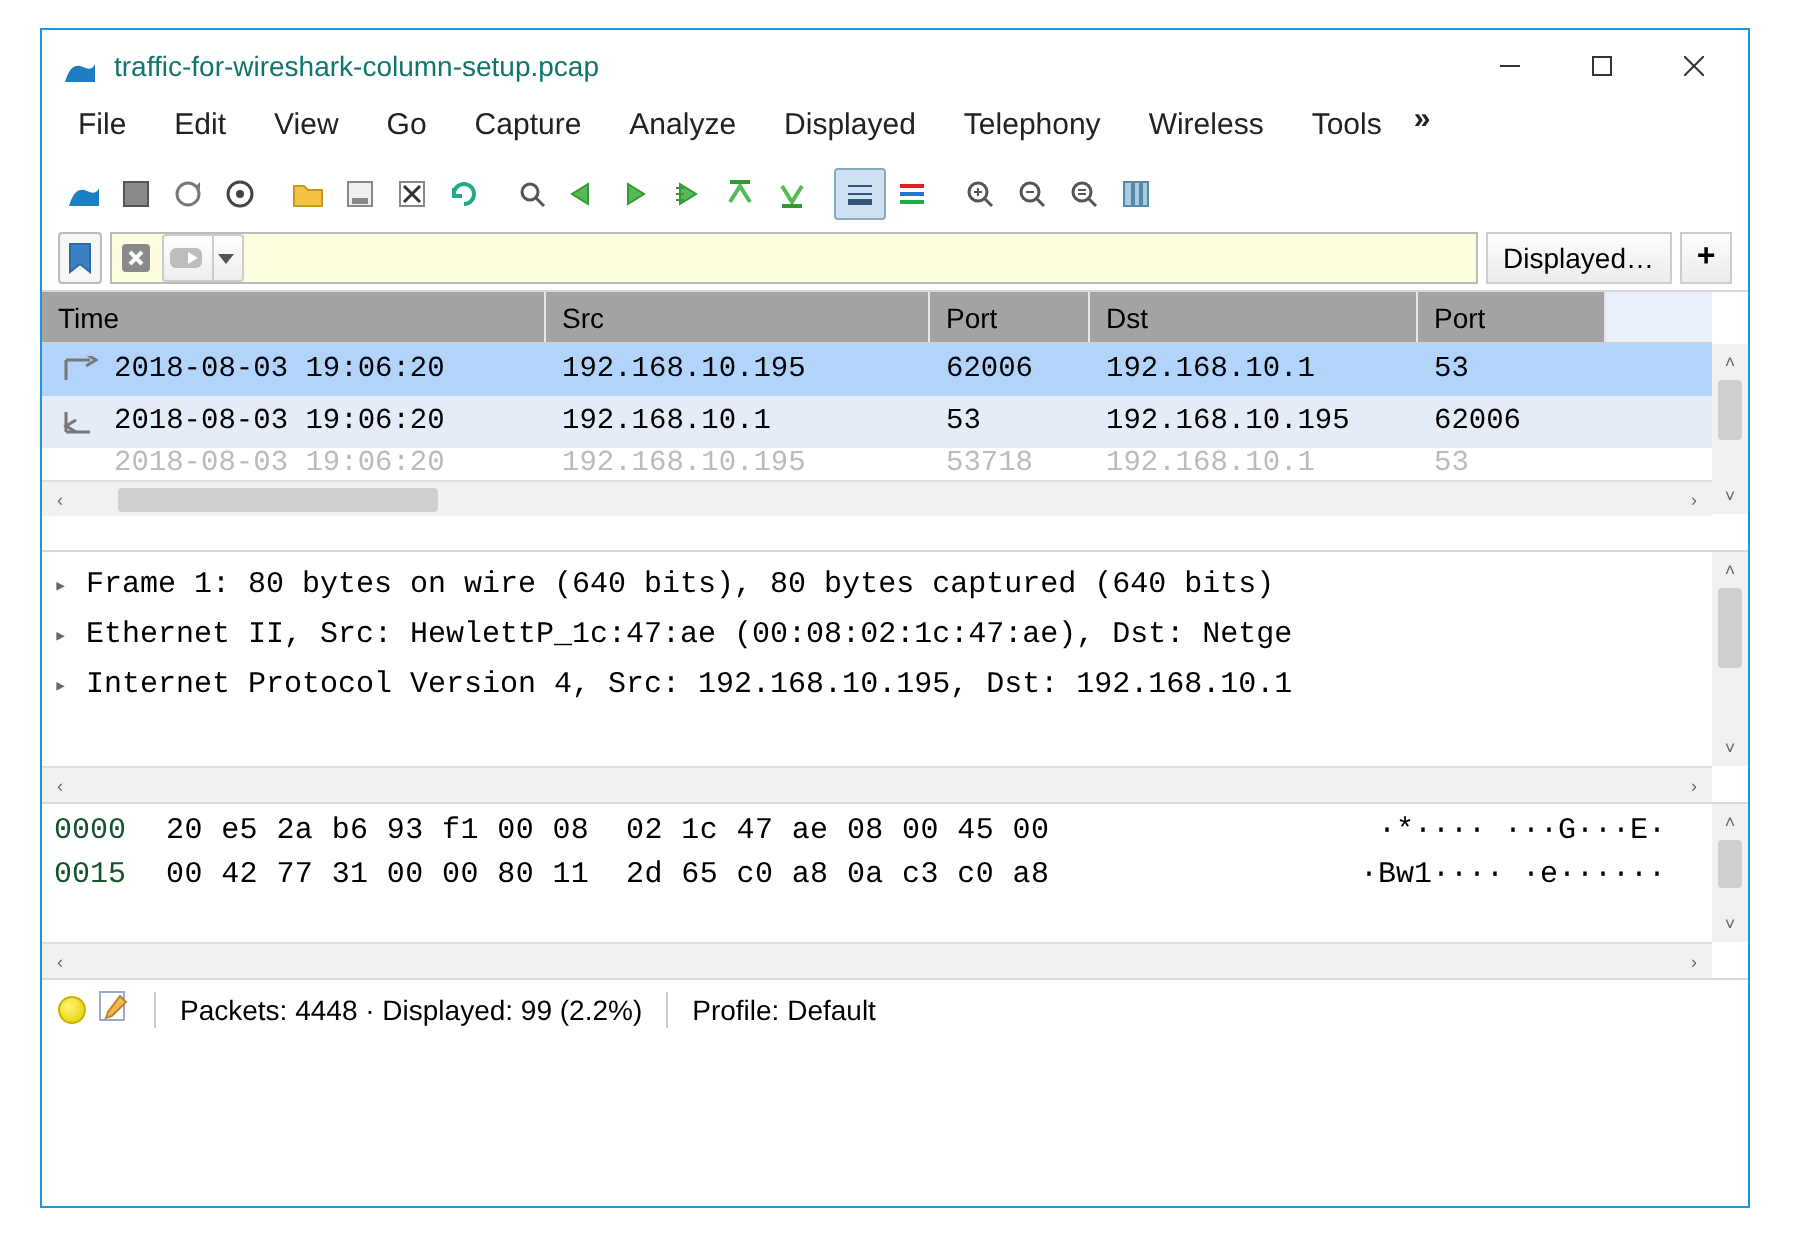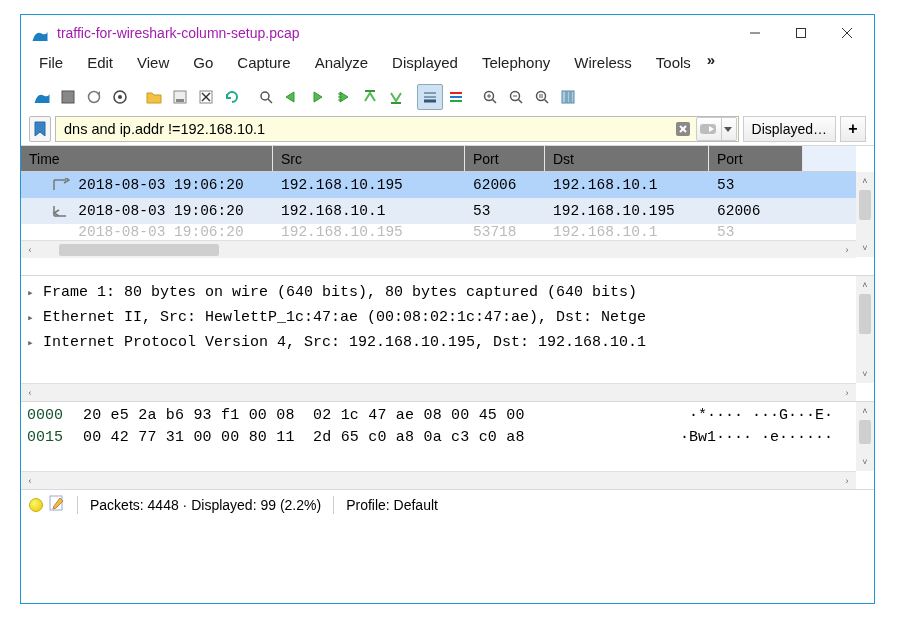--- a/index.html
+++ b/index.html
@@ -1,53 +1,53 @@
 <!DOCTYPE html>
 <html><head>
 <meta charset="utf-8">
 <style>
   * { box-sizing: border-box; margin: 0; padding: 0; }
   body { font-family: "Segoe UI", Arial, sans-serif; font-size: 13px; background: #fff; width: 900px; height: 626px; overflow: hidden; }
   .window { position: absolute; left: 20px; top: 14px; width: 855px; height: 590px; border: 1px solid #2196d6; display: flex; flex-direction: column; background: #fff; }
   .titlebar { display: flex; align-items: center; height: 36px; padding: 0 4px 0 10px; }
   .titlebar .app-icon { width: 18px; height: 18px; margin-right: 8px; margin-top: 3px; }
-  .titlebar .title { flex: 1; font-size: 14px; color: #a21caf; }
+  .titlebar .title { flex: 1; font-size: 14px; color: #0f766e; }
   .titlebar .win-btn { width: 46px; height: 30px; display: flex; align-items: center; justify-content: center; cursor: pointer; }
   .titlebar .win-btn svg { width: 10px; height: 10px; }
   .menubar { display: flex; align-items: flex-start; height: 30px; padding: 0 6px; font-size: 15px; color: #222; }
   .menubar .menu-item { padding: 3px 12px; cursor: pointer; }
   .menubar .more { padding: 0 4px; font-weight: bold; cursor: pointer; }
   .toolbar { display: flex; align-items: center; height: 32px; padding: 2px 8px; }
   .toolbar .tb-btn { width: 26px; height: 26px; display: flex; align-items: center; justify-content: center; cursor: pointer; border: 1px solid transparent; border-radius: 2px; }
   .toolbar .gap { width: 8px; }
   .filterbar { display: flex; align-items: center; height: 32px; padding: 2px 8px; gap: 4px; }
   .filterbar .bm { width: 22px; height: 26px; display: flex; align-items: center; justify-content: center; border: 1px solid #bbb; background: #f6f6f6; cursor: pointer; border-radius: 2px; }
   .filter-input-wrap { flex: 1; display: flex; align-items: center; border: 1px solid #bbb; background: #fffde0; height: 26px; }
   .filter-input { flex: 1; border: none; background: transparent; font-size: 14.5px; padding: 2px 8px; outline: none; font-family: inherit; }
   .filter-clear { width: 24px; height: 20px; display: flex; align-items: center; justify-content: center; cursor: pointer; }
   .filter-apply { display: flex; align-items: center; height: 24px; padding: 0 2px; margin: 0 1px; border: 1px solid #ccc; background: linear-gradient(#fff,#eee); border-radius: 2px; cursor: pointer; }
   .filter-apply svg { display: block; }
   .filter-apply .dd { border-left: 1px solid #ccc; height: 100%; display: flex; align-items: center; padding: 0 2px; }
   .expr-btn { height: 26px; padding: 0 8px; border: 1px solid #ccc; background: linear-gradient(#fdfdfd,#ececec); cursor: pointer; font-size: 14px; }
   .plus-btn { width: 26px; height: 26px; border: 1px solid #ccc; background: linear-gradient(#fdfdfd,#ececec); display: flex; align-items: center; justify-content: center; cursor: pointer; font-size: 16px; font-weight: bold; }
   .pane { border-top: 1px solid #d8d8d8; display: flex; flex-direction: column; position: relative; }
   .packet-list { height: 130px; }
-  .cols { display: flex; height: 26px; border-bottom: 1px solid #d0d0d0; background: #737373; font-size: 14px; }
+  .cols { display: flex; height: 26px; border-bottom: 1px solid #d0d0d0; background: #a3a3a3; font-size: 14px; }
   .col { padding: 4px 8px; border-right: 1px solid #e6e6e6; display: flex; align-items: center; }
   .col.time { width: 252px; padding-left: 8px; }
   .col.src { width: 192px; }
   .col.port { width: 80px; }
   .col.dst { width: 164px; }
   .col.port2 { width: 94px; }
   .col.tail { flex: 1; background: #e8f0fb; border-right: none; }
   .rows { font-family: "Consolas","Courier New",monospace; font-size: 14.5px; position: relative; }
   .row { display: flex; height: 26px; align-items: center; background: #e4ecf7; }
   .row.selected { background: #b3d4fa; }
   .row.faded { color: #bbb; height: 16px; overflow: hidden; background: #fff; }
-  .cell { padding: 0 8px; justify-content: center; }
+  .cell { padding: 0 8px; }
   .cell.time { width: 252px; display: flex; align-items: center; }
   .cell.src { width: 192px; }
   .cell.port { width: 80px; }
   .cell.dst { width: 164px; }
   .cell.port2 { width: 94px; }
   .arrow-ico { width: 22px; display: inline-flex; justify-content: center; margin-right: 6px; }
   .hscroll { height: 18px; display: flex; align-items: center; background: #f1f1f1; border-top: 1px solid #e0e0e0; }
   .hscroll .hbtn { width: 18px; height: 18px; display: flex; align-items: center; justify-content: center; cursor: pointer; font-size: 9px; color: #666; }
   .hscroll .track { flex: 1; height: 16px; position: relative; }
   .hscroll .thumb { position: absolute; top: 2px; height: 12px; background: #cfcfcf; border-radius: 2px; }
@@ -246,21 +246,20 @@
       </div>
   </div>
 
   <div class="filterbar">
     <div class="bm">
         <svg width="12" height="16" viewBox="0 0 12 16">
           <path d="M1 1 L11 1 L11 15 L6 11 L1 15 Z" fill="#3b82c4" stroke="#2a6aa0"></path>
         </svg>
       </div>
     <div class="filter-input-wrap">
-      <input class="filter-input" value="dns and ip.addr !=192.168.10.1" style="">
       <div class="filter-clear">
           <svg width="18" height="18" viewBox="0 0 18 18">
             <rect x="2" y="2" width="14" height="14" rx="2" fill="#8a8a8a"></rect>
             <line x1="6" y1="6" x2="12" y2="12" stroke="#fff" stroke-width="2"></line>
             <line x1="12" y1="6" x2="6" y2="12" stroke="#fff" stroke-width="2"></line>
           </svg>
         </div>
       <div class="filter-apply">
         <svg width="22" height="16" viewBox="0 0 22 16">
             <rect x="1" y="3" width="16" height="10" rx="3" fill="#bdbdbd"></rect>

